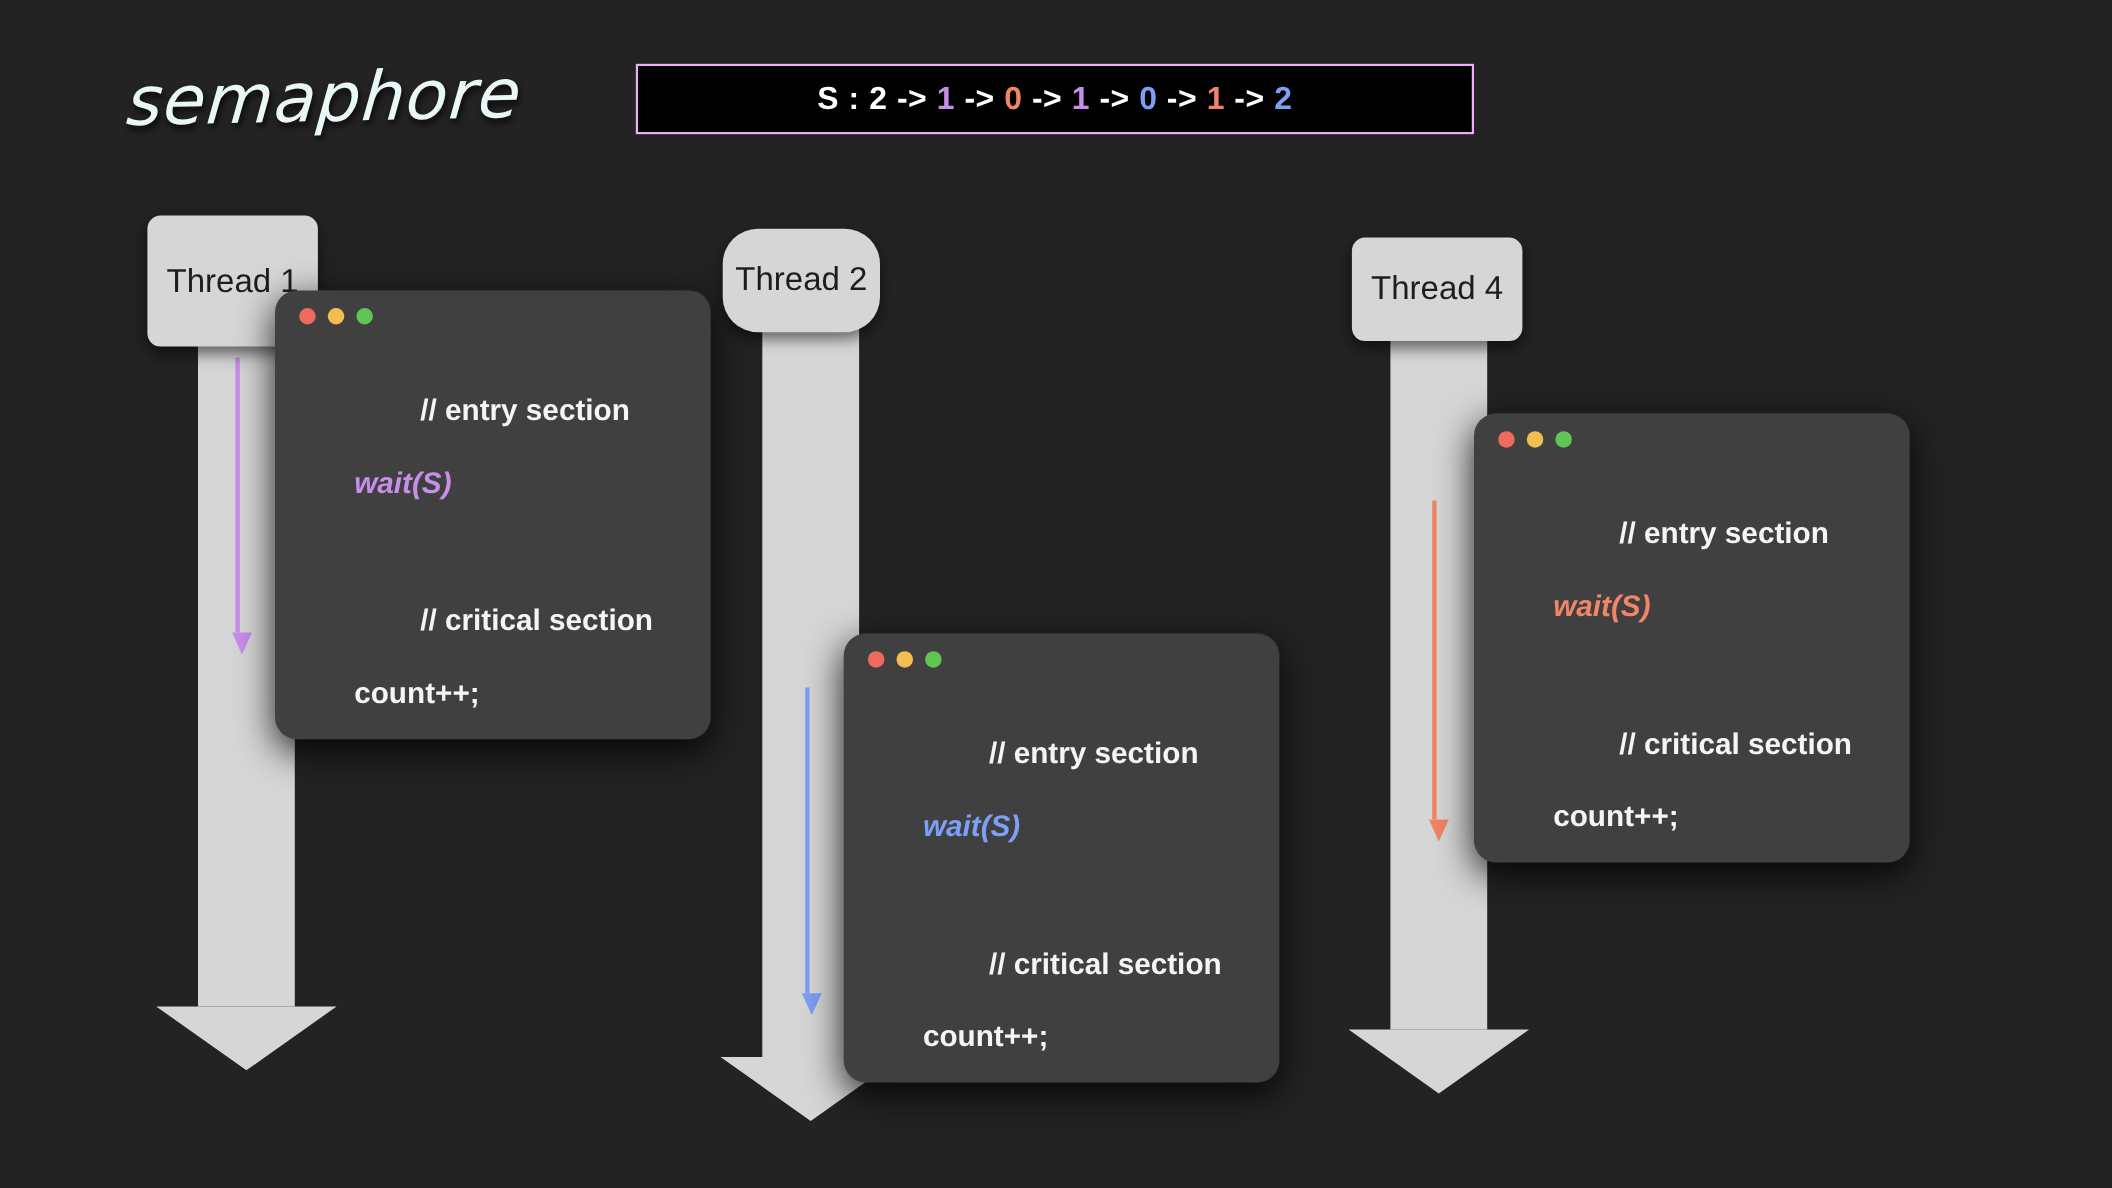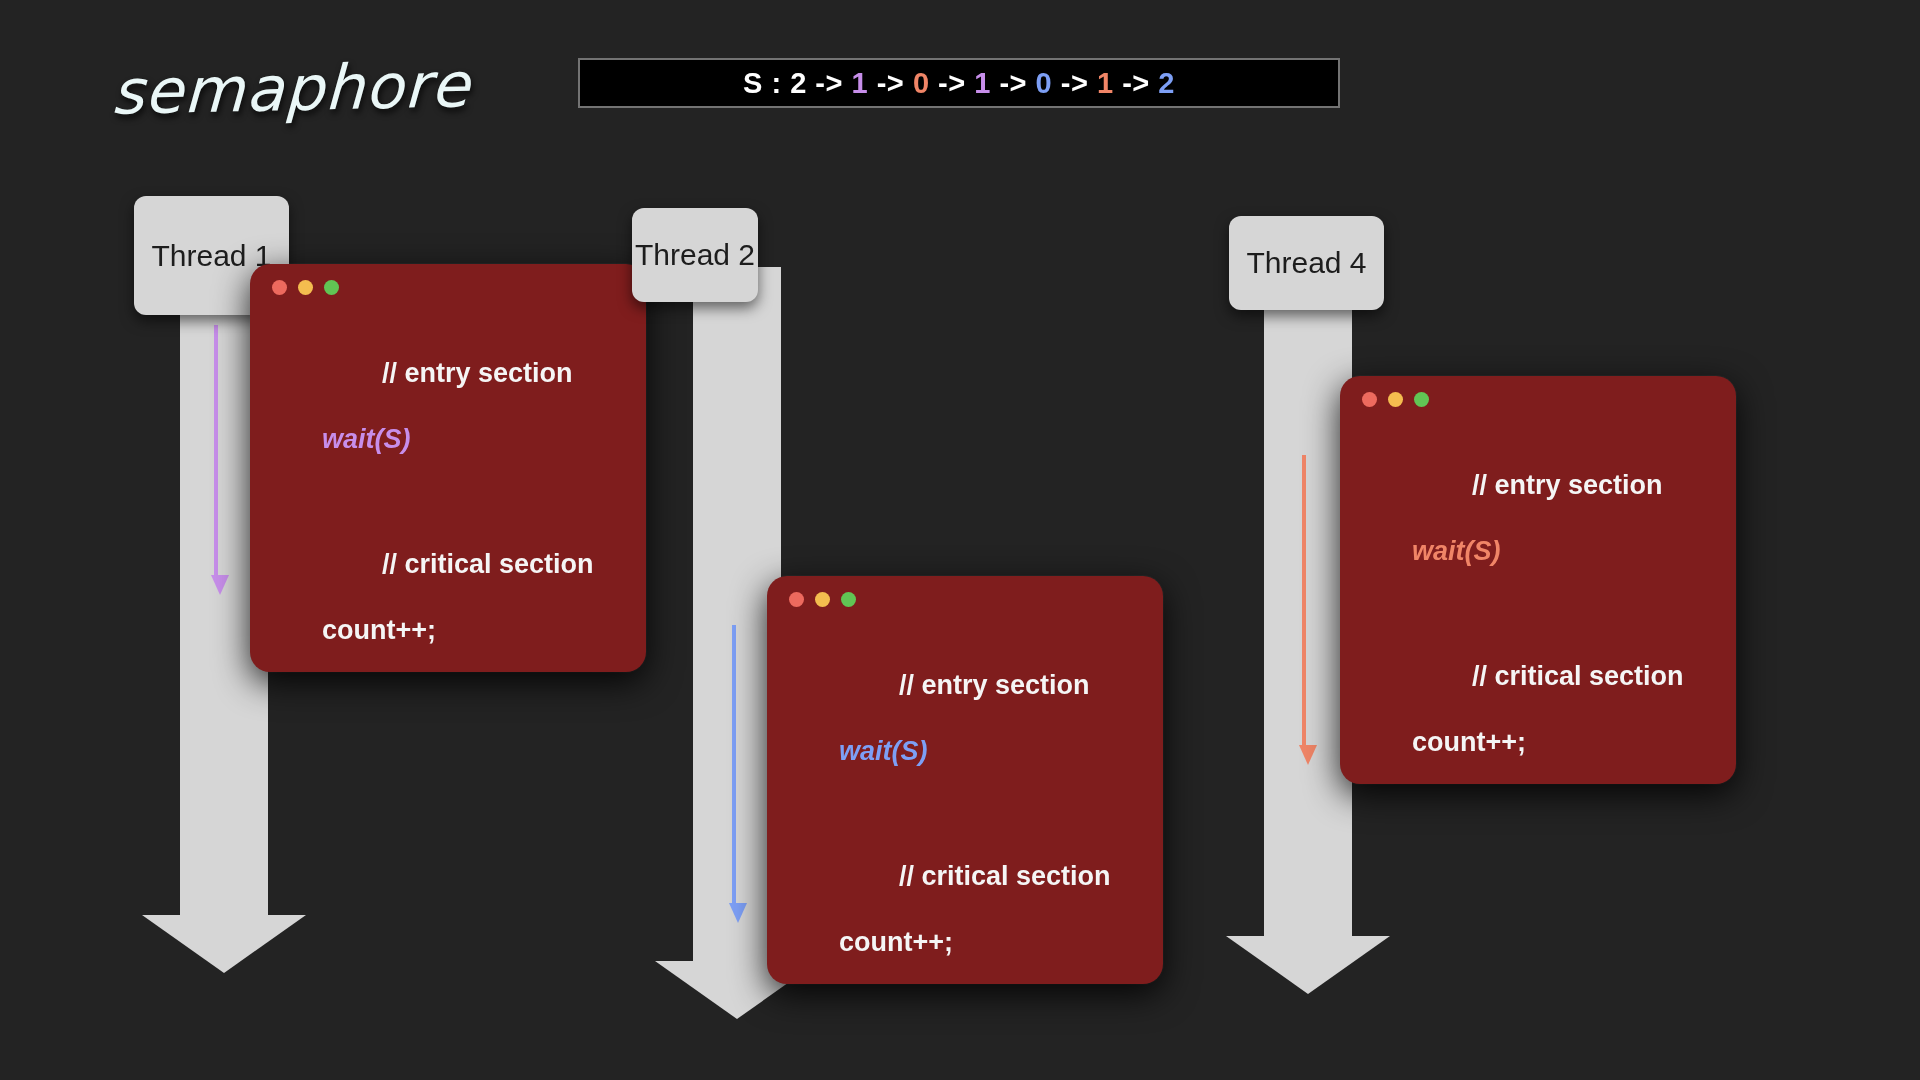--- a/index.html
+++ b/index.html
@@ -18,23 +18,23 @@
     font-size:62px;font-weight:400;font-style:italic;
     letter-spacing:1px;
     color:#eaf7f7;
     text-shadow:2px 4px 6px rgba(0,0,0,.75);
     transform:skewX(-6deg) rotate(-1.2deg);
   }
 
   
   #seqbar{
     position:absolute;left:578px;top:58px;
-    width:762px;height:50px;
+    width:762px;height:64px;
     background:#000;
-    border:2px solid #737373;
+    border:2px solid #f0abfc;
     display:flex;align-items:center;justify-content:center;
     box-sizing:border-box;
   }
   #seqbar .seq{
     font-family:"Liberation Sans", sans-serif;
     font-size:29px;font-weight:700;letter-spacing:.5px;
     white-space:pre;
   }
   #seqbar .tok{display:inline;}
 
@@ -72,21 +72,21 @@
     border-radius:12px;
     display:flex;align-items:center;justify-content:center;
     color:#1d1d1d;
     font-size:30px;font-weight:400;
     box-shadow:0 6px 14px rgba(0,0,0,.55);
   }
 
   
   .win{
     position:absolute;
-    background:#7f1d1d;
+    background:#404040;
     border-radius:20px;
     box-shadow:0 10px 34px rgba(0,0,0,.85), 0 0 0 1px rgba(255,255,255,.04);
     overflow:hidden;
   }
   .win .dots{position:absolute;left:22px;top:16px;display:flex;gap:11px;}
   .win .dot{width:15px;height:15px;border-radius:50%;}
   .win .code{
     position:absolute;left:72px;top:60px;right:18px;
     font-size:27px;font-weight:700;
     line-height:1.22;
@@ -140,21 +140,21 @@
 
   <div class="col">
     <div class="blockarrow" style="left:655px;top:267px;">
       <div class="shaft" style="height:694px;"></div>
       <div class="head" style="top:694px;"></div>
     </div>
     <div class="thinarrow" style="left:729px;top:625px;">
       <div class="line" style="height:278px;background:#7d9ff5;"></div>
       <div class="tip" style="top:278px;border-top:20px solid #7d9ff5;"></div>
     </div>
-    <div class="chip" style="left:632px;top:208px;width:126px;height:94px;">
+    <div class="chip" style="left:657px;top:208px;width:143px;height:94px;border-radius:32px;">
       <span>Thread 2</span>
     </div>
     <div class="win" style="left:767px;top:576px;width:396px;height:408px;">
       <div class="dots">
         <span class="dot" style="background:#ed6a5e;"></span>
         <span class="dot" style="background:#f4bd4f;"></span>
         <span class="dot" style="background:#61c554;"></span>
       </div>
       <div class="code">
         <span>// entry section</span>

